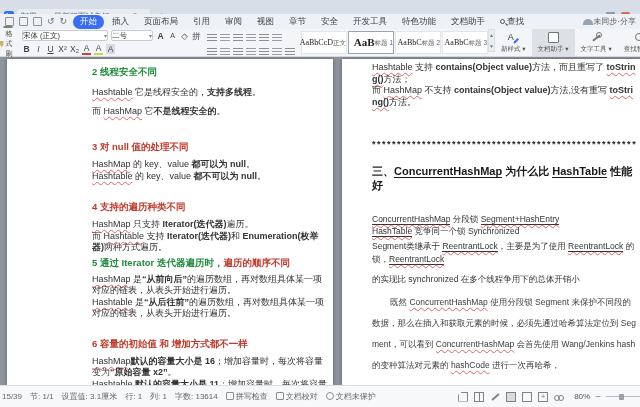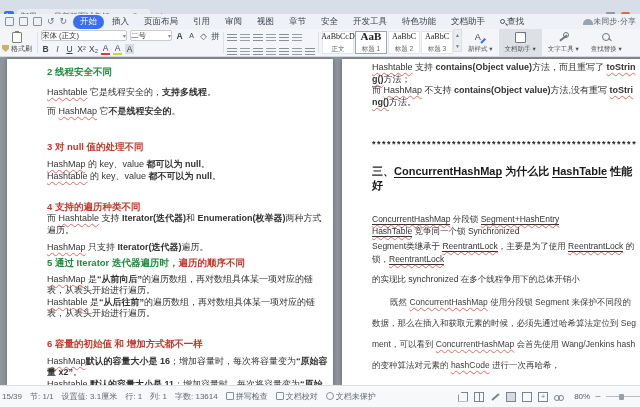--- a/index.html
+++ b/index.html
@@ -53,21 +53,21 @@
   .fmt-ic.cA { border-bottom:2px solid #d24040; }
   .fmt-ic.hA { border-bottom:2px solid #c8d44a; }
   .fmt-ic.shA { background:#d9dde2; }
   .bars { width:10px; height:1px; background:#8a8f96; box-shadow:0 3px 0 #8a8f96,0 6px 0 #8a8f96; margin:1px 0 7px; }
   .bars2 { width:10px; height:1px; background:#8a8f96; box-shadow:0 3px 0 #8a8f96,0 6px 0 #8a8f96; margin:1px 0 7px; opacity:.85; }
   .icw { display:flex; align-items:flex-start; padding-top:3px; }
   .para-col { display:flex; flex-direction:column; justify-content:center; gap:2px; }
 
   
   .gallery { display:flex; align-items:center; gap:1px; padding:2px 0; }
-  .st-item { width:32px; height:23px; display:flex; flex-direction:column; align-items:center; justify-content:space-between; background:#fff; border:1px solid #e2e5ea; }
+  .st-item { width:46px; height:23px; display:flex; flex-direction:row; align-items:center; justify-content:flex-end; background:#fff; border:1px solid #e2e5ea; }
   .st-item.sel { border:1px solid #9aa4b2; }
   .st-prev { font-size:8px; color:#222; line-height:9px; white-space:nowrap; font-family:"Liberation Serif","DejaVu Serif",serif; }
   .st-item.sel .st-prev { font-size:11px; font-weight:bold; }
   .st-lbl { font-size:6.5px; color:#666; line-height:8px; white-space:nowrap; }
   .gal-more { width:9px; height:23px; background:#e9ecf0; border:1px solid #dcdfe4; display:flex; flex-direction:column; align-items:center; justify-content:space-between; padding:2px 0; font-size:5px; color:#777; }
   
   #tool-btns { display:flex; align-items:stretch; }
   .tool-btn { display:flex; flex-direction:column; align-items:center; justify-content:center; gap:2px; padding:0 6px; font-size:6.5px; color:#555; white-space:nowrap; }
   .tool-btn.active { background:#dde1e6; }
   .tool-ic { width:11px; height:11px; position:relative; }
@@ -78,21 +78,21 @@
   .ic-wrench::before { content:""; position:absolute; left:1px; top:5px; width:9px; height:2px; background:#6f7680; transform:rotate(-38deg); }
   .ic-wrench::after { content:""; position:absolute; right:0; top:0; width:4px; height:4px; border:1.5px solid #6f7680; border-radius:50%; }
   .ic-lens::before { content:""; position:absolute; left:1px; top:1px; width:6px; height:6px; border:1px solid #6f7680; border-radius:50%; }
   .ic-lens::after { content:""; position:absolute; left:7px; top:7px; width:4px; height:1.2px; background:#6f7680; transform:rotate(45deg); }
 
   
   #docarea { position:absolute; left:0; top:57px; width:640px; height:328px; background:#8f959c; overflow:hidden; }
   .page { position:absolute; top:2px; height:326px; background:#fff; box-shadow:0 0 4px rgba(0,0,0,.35); overflow:hidden; }
   #page-left { left:7px; width:326px; }
   #page-right { left:342px; width:302px; }
-  #left-content { padding:3px 3px 0 40px; }
+  #left-content { padding:3px 3px 0 40px;margin-left:45px; }
   #right-content { padding:1px 8px 0 30px; }
   .blk { word-break:break-all; line-height:13px; color:#333; }
   .blk.tight { line-height:11.5px; }
   .t-h { font-weight:bold; font-size:9.5px; line-height:12px; }
   .t-h2x { font-weight:bold; font-size:11px; line-height:14px; color:#1a1a1a; }
   .small { font-size:8.5px; }
   .loose { line-height:21px; color:#3c3c3c; }
   .ind { text-indent:18px; }
   .stars { white-space:nowrap; overflow:hidden; letter-spacing:1.5px; font-size:9px; color:#222; font-weight:bold; }
   .c-green { color:#1f8b3b; }
@@ -305,22 +305,22 @@
 <div id="docarea">
   <div class="page" id="page-left">
     <div id="left-content">
         <div class="blk t-h" style="margin-top: 4px;"><span class="c-green">2 线程安全不同</span></div>
         <div class="blk t-p" style="margin-top: 8px;"><span class="wavy">Hashtable</span><span> 它是线程安全的，</span><span class="b">支持多线程</span><span>。</span></div>
         <div class="blk t-p" style="margin-top: 6px;"><span>而 </span><span class="wavy">HashMap</span><span> 它</span><span class="b">不是线程安全的</span><span>。</span></div>
         <div class="blk t-h" style="margin-top: 23px;"><span class="c-red">3 对 null 值的处理不同</span></div>
         <div class="blk t-p tight" style="margin-top: 6px;"><span class="wavy">HashMap</span><span> 的 key、value </span><span class="b">都可以为 null</span><span>。</span></div>
         <div class="blk t-p tight"><span class="wavy">Hashtable</span><span> 的 key、value </span><span class="b">都不可以为 null</span><span>。</span></div>
         <div class="blk t-h" style="margin-top: 19px;"><span class="c-red">4 支持的遍历种类不同</span></div>
+        <div class="blk t-p tight" style="margin-top: 6px;"><span class="wavy">HashMap</span><span> 只支持 </span><span class="b">Iterator(迭代器)</span><span>遍历。</span></div>
         <div class="blk t-p tight"><span>而 </span><span class="wavy">Hashtable</span><span> 支持 </span><span class="b">Iterator(迭代器)</span><span>和 </span><span class="b">Enumeration(枚举器)</span><span>两种方式遍历。</span></div>
-        <div class="blk t-p tight" style="margin-top: 6px;"><span class="wavy">HashMap</span><span> 只支持 </span><span class="b">Iterator(迭代器)</span><span>遍历。</span></div>
         <div class="blk t-h" style="margin-top: 3px;"><span class="c-green">5 通过 Iterator 迭代器遍历时，</span><span class="c-red">遍历的顺序不同</span></div>
         <div class="blk t-p tight" style="margin-top: 5px;"><span class="wavy">HashMap</span><span> 是</span><span class="b">“从前向后”</span><span>的遍历数组，再对数组具体某一项对应的链表，从表头开始进行遍历。</span></div>
         <div class="blk t-p tight"><span class="wavy">Hashtable</span><span> 是</span><span class="b">“从后往前”</span><span>的遍历数组，再对数组具体某一项对应的链表，从表头开始进行遍历。</span></div>
         <div class="blk t-h" style="margin-top: 18px;"><span class="c-red">6 容量的初始值 和 增加方式都不一样</span></div>
         <div class="blk t-p tight" style="margin-top: 6px;"><span class="wavy">HashMap</span><span class="b">默认的容量大小是 16</span><span>；增加容量时，每次将容量变为</span><span class="b">“原始容量 x2”</span><span>。</span></div>
         <div class="blk t-p tight"><span class="wavy">Hashtable</span><span> </span><span class="b">默认的容量大小是 11</span><span>；增加容量时，每次将容量变为</span><span class="b">“原始容量 x2 + 1”</span></div>
       </div>
   </div>
   <div class="page" id="page-right">
     <div id="right-content">

